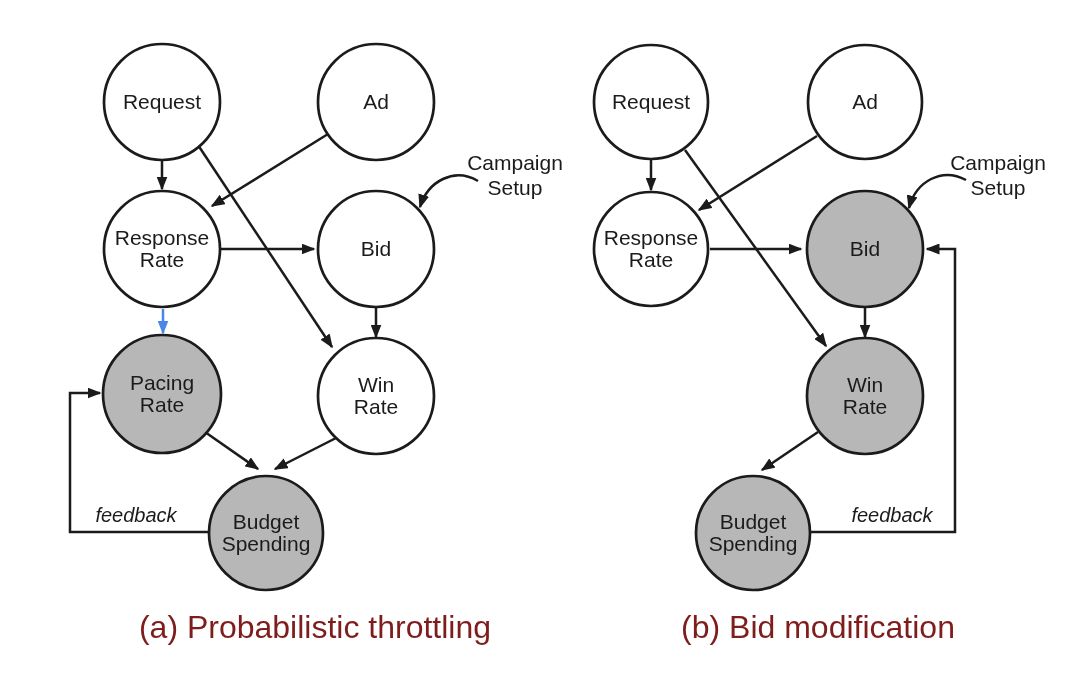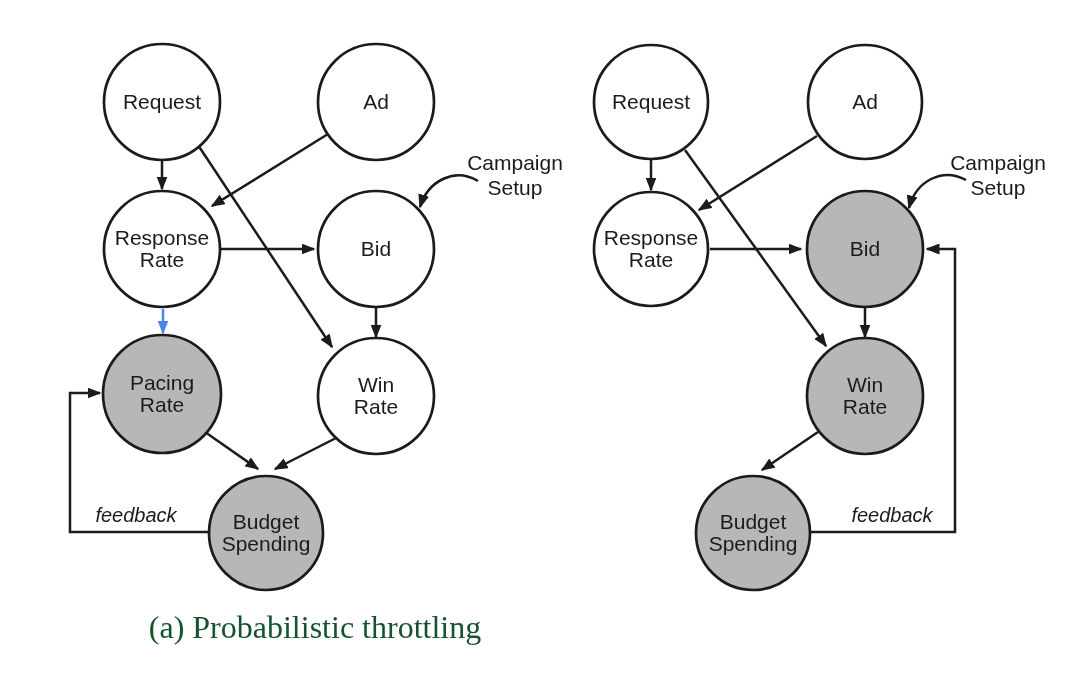--- a/index.html
+++ b/index.html
@@ -3,21 +3,21 @@
 <meta charset="utf-8">
 <style>
   html,body{margin:0;padding:0;background:#ffffff;}
   .figure{position:relative;width:1080px;height:679px;background:#ffffff;overflow:hidden;
           font-family:"Liberation Sans",sans-serif;margin-left:8px;}
   svg{display:block;}
   .node-label{font-family:"Liberation Sans",sans-serif;font-size:21px;fill:#1b1b1b;}
   .annotation-label{font-family:"Liberation Sans",sans-serif;font-size:21px;fill:#1b1b1b;}
   .feedback-label{font-family:"Liberation Sans",sans-serif;font-size:20px;font-style:italic;fill:#1b1b1b;}
   .caption{position:absolute;top:609px;transform:translateX(-50%);white-space:nowrap;
-           font-family:Liberation Serif, serif;font-size:32px;color:#14532d;}
+           font-family:Liberation Sans, sans-serif;font-size:32px;color:#7f1d1d;}
   .caption-a{left:307px;}
   .caption-b{left:810px;}
 </style>
 </head>
 <body>
 
 <div class="figure">
   <svg width="1080" height="679" viewBox="0 0 1080 679" xmlns="http://www.w3.org/2000/svg">
     <defs>
       <marker id="arrow-black" viewBox="0 0 14 11" refX="12.5" refY="5.5" markerWidth="14" markerHeight="11" markerUnits="userSpaceOnUse" orient="auto">
@@ -75,13 +75,14 @@
         <circle cx="857" cy="396" r="58" fill="#b7b7b7" stroke="#1b1b1b" stroke-width="2.7"></circle>
         <text text-anchor="middle" class="node-label"><tspan x="857" y="392">Win</tspan><tspan x="857" y="414">Rate</tspan></text>
         <circle cx="745" cy="533" r="57" fill="#b7b7b7" stroke="#1b1b1b" stroke-width="2.7"></circle>
         <text text-anchor="middle" class="node-label"><tspan x="745" y="529">Budget</tspan><tspan x="745" y="551">Spending</tspan></text>
         <text text-anchor="middle" class="annotation-label"><tspan x="990" y="170">Campaign</tspan><tspan x="990" y="195">Setup</tspan></text>
         <text x="884" y="522" text-anchor="middle" class="feedback-label">feedback</text>
       </g>
     </svg>
 
   <div class="caption caption-a">(a) Probabilistic throttling</div>
+  <div class="caption caption-b">(b) Bid modification</div>
 </div>
 
 </body></html>

